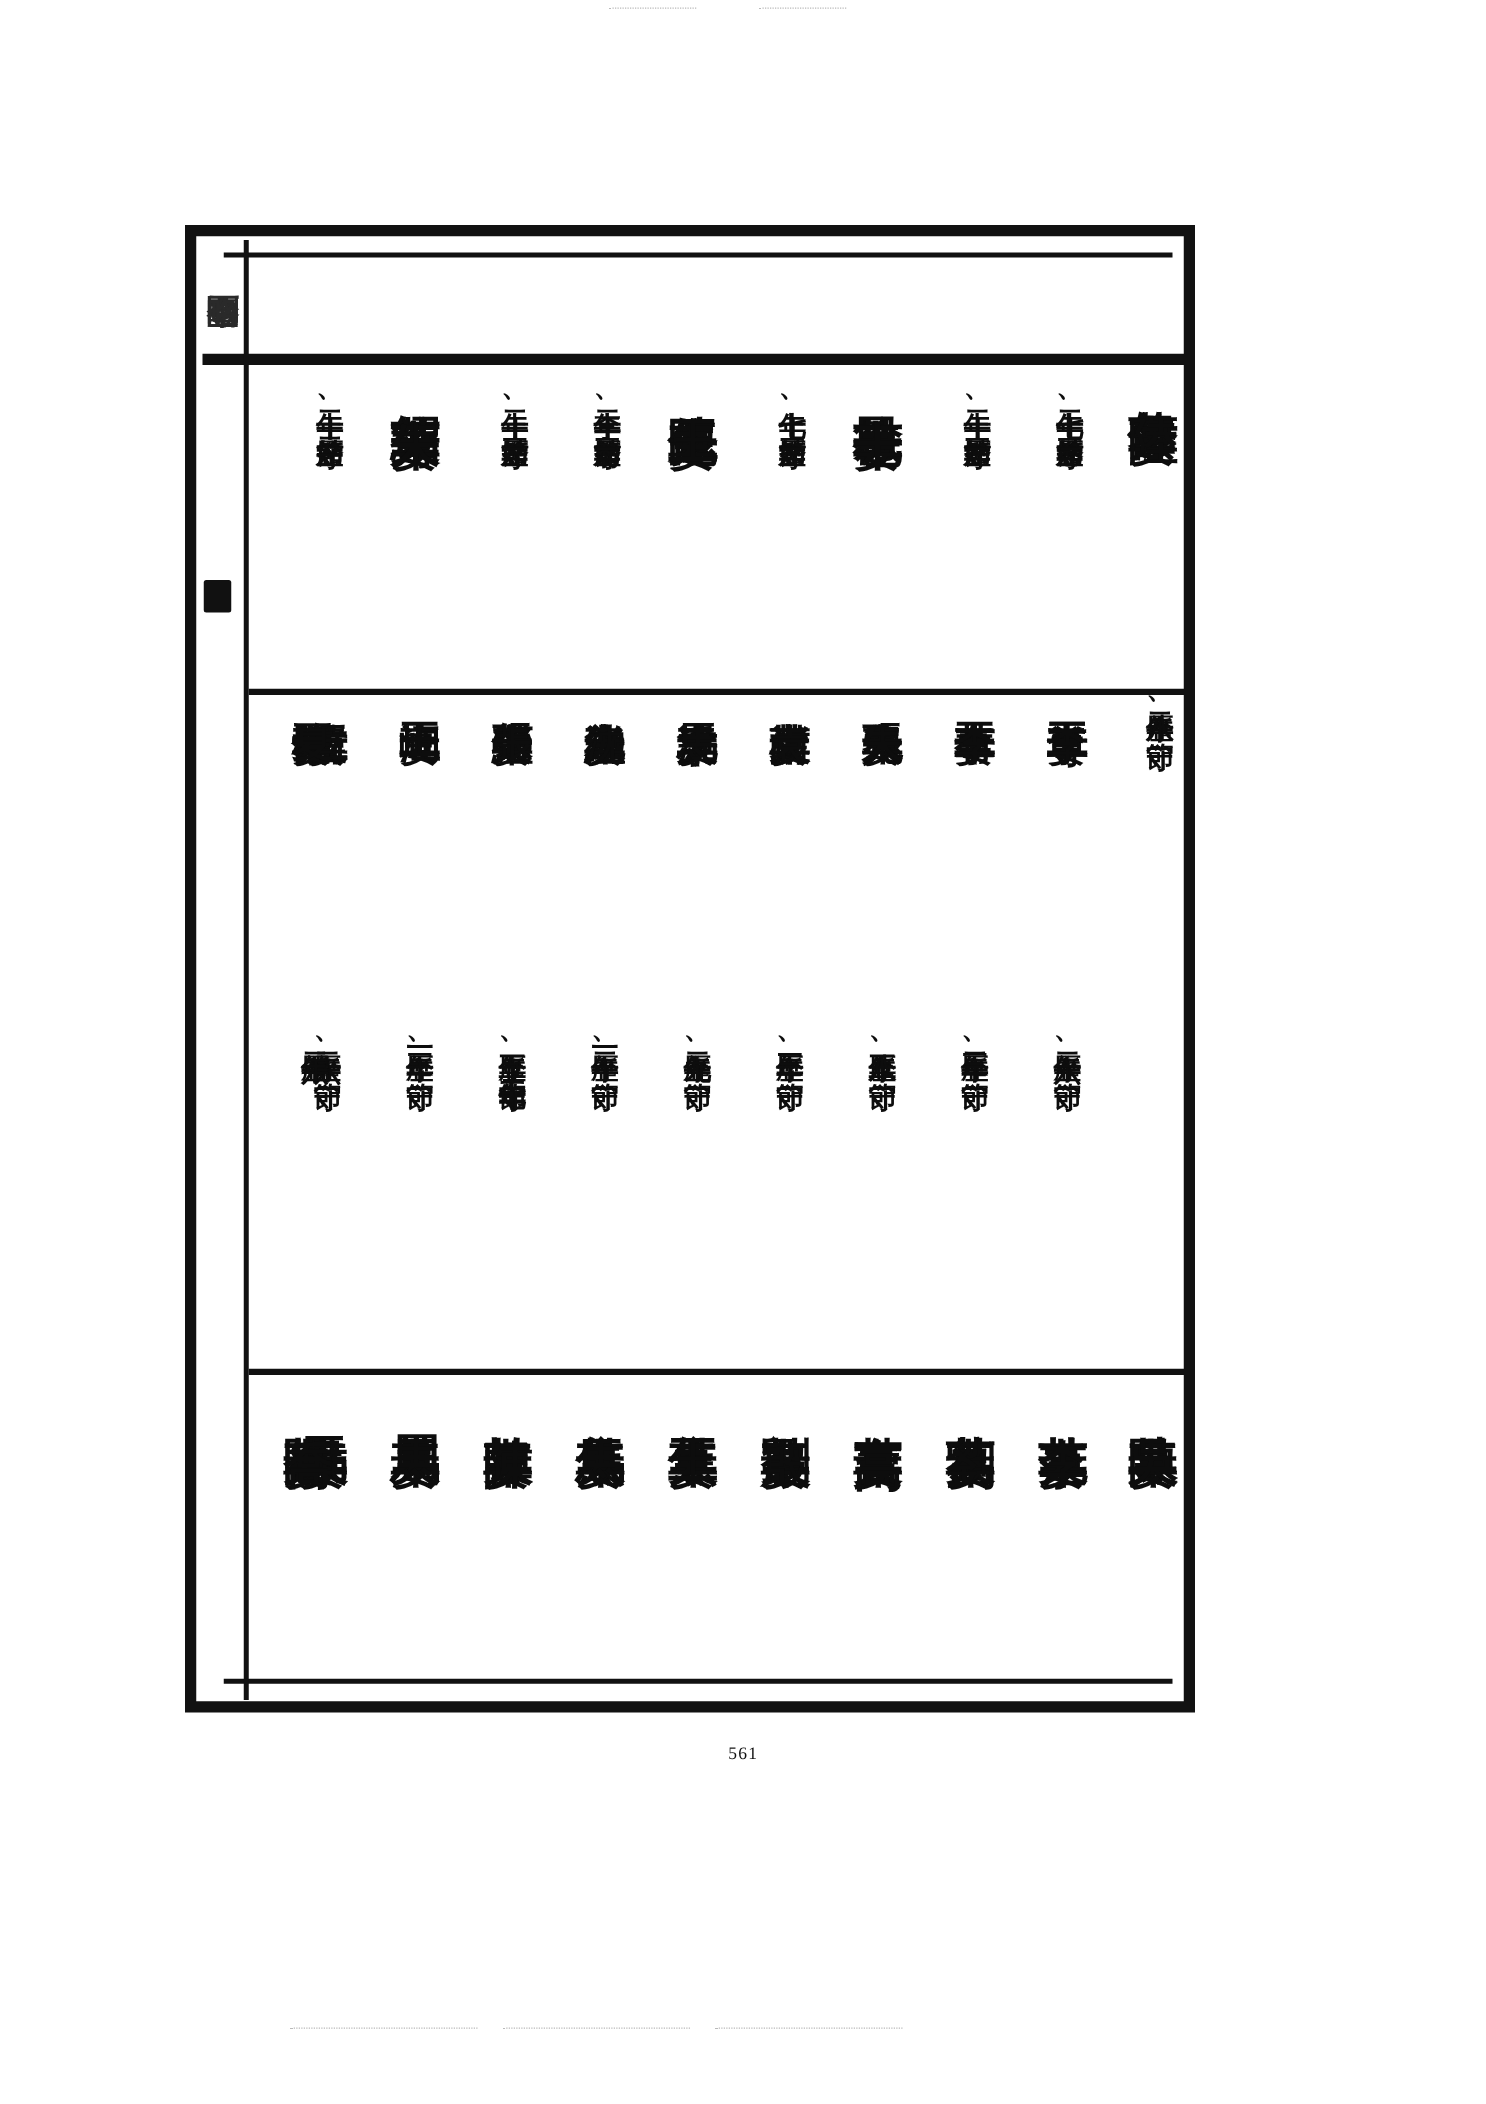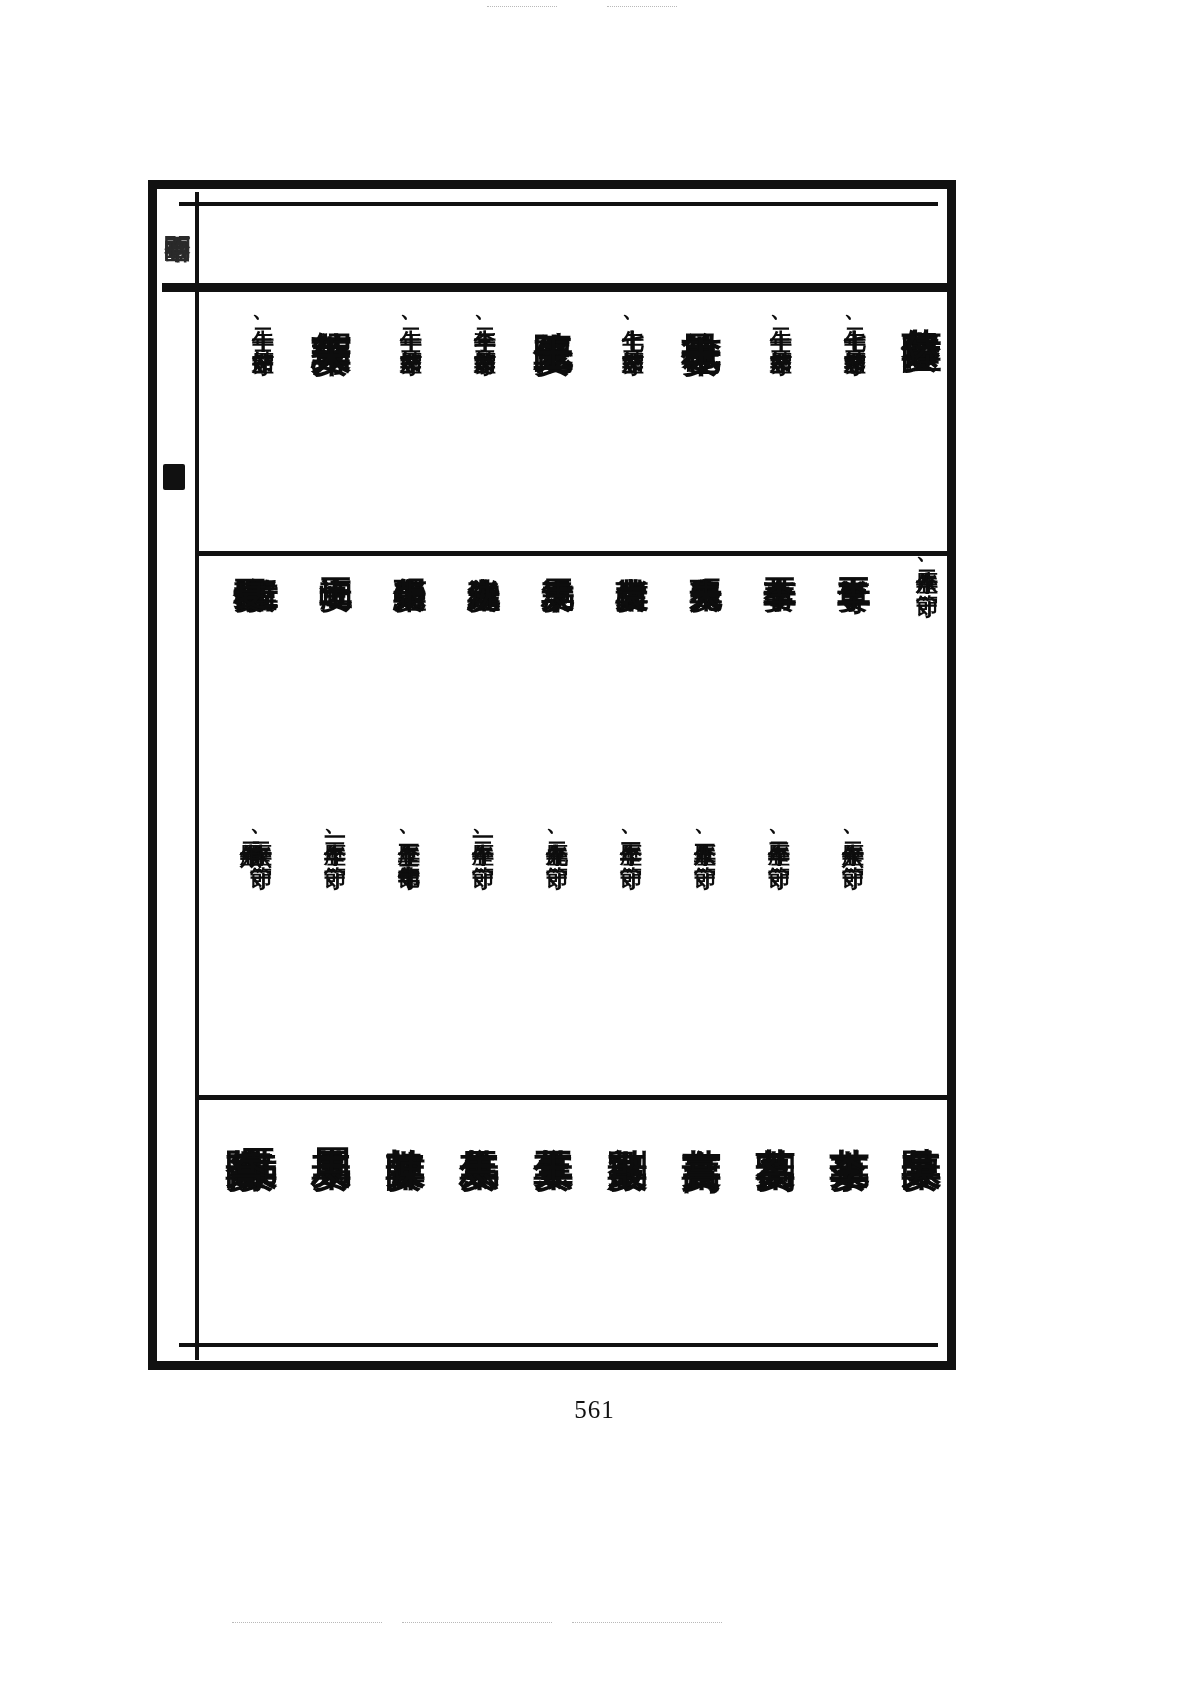--- a/index.html
+++ b/index.html
@@ -146,21 +146,21 @@
   .small { font-size: 22px; line-height: 24px; font-weight: 600; }
   
   
 
   .page-number {
     position: absolute;
     left: 0; right: 0;
     top: 1396px;
     text-align: center;
     font-family: "Liberation Serif", serif;
-    font-size: 25px;
+    font-size: 14px;
     color: #111;
     letter-spacing: 1px;
   }
 </style>
 </head>
 <body>
 
 <div class="scan">
 
   <div class="cropmark cm-top-a"></div>

